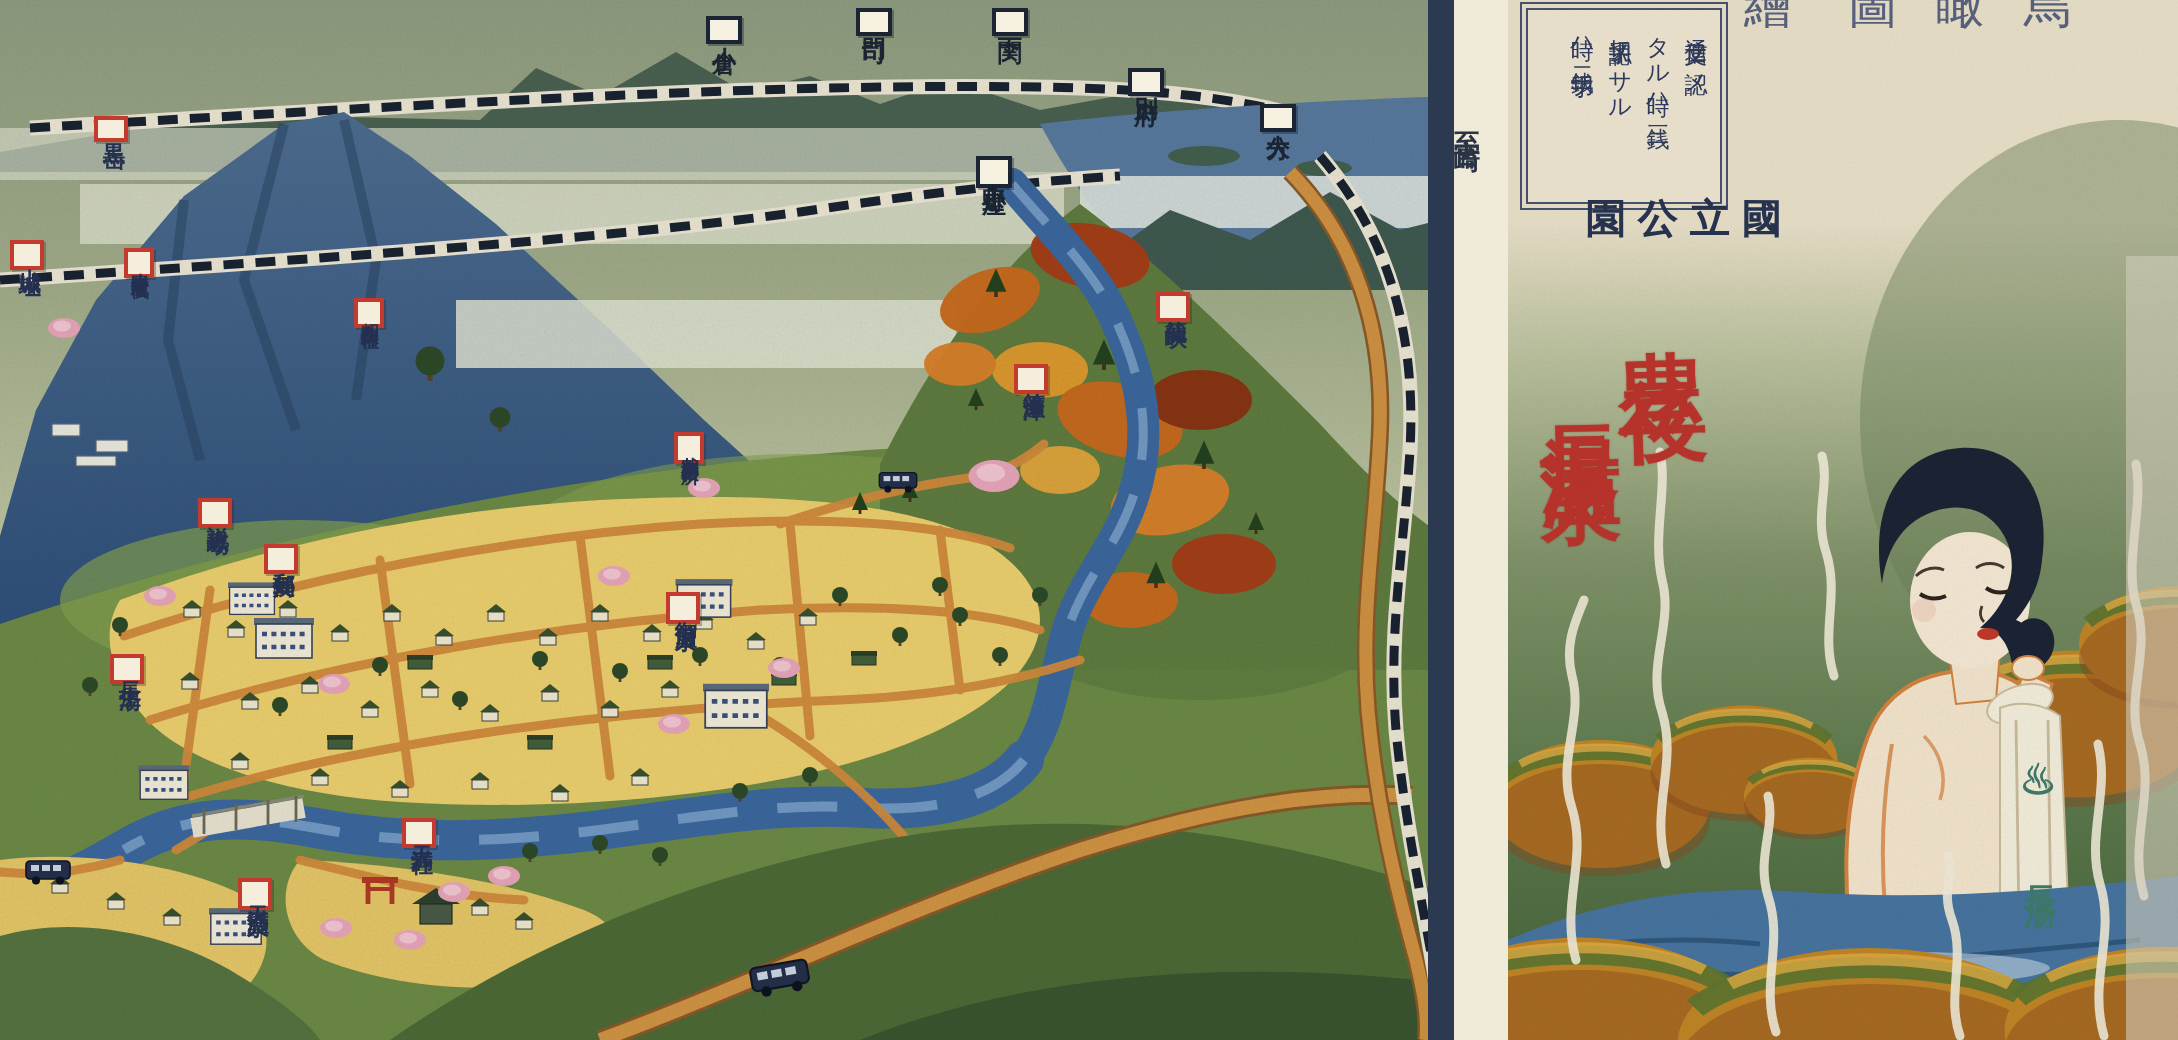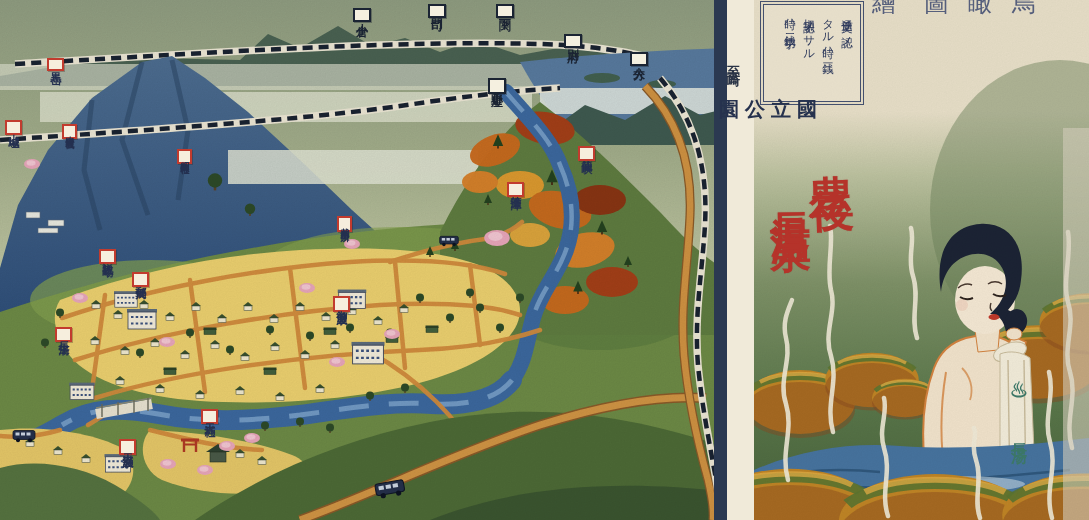--- a/index.html
+++ b/index.html
@@ -23,21 +23,21 @@
   .calli{position:absolute;writing-mode:vertical-rl;text-orientation:upright;
     color:#b5332a;font-family:"Liberation Serif",serif;font-weight:bold;
     text-shadow:0 0 1px rgba(150,30,25,.55);}
   .calli-1{left:800px;top:140px;font-size:44px;letter-spacing:12px;transform:rotate(-2deg);}
   .calli-2{left:762px;top:180px;font-size:40px;letter-spacing:7px;transform:rotate(-1deg);}
   .postal{position:absolute;left:763px;top:4px;width:88px;height:86px;
     border:1.5px solid #44506e;outline:1px solid #44506e;outline-offset:2.5px;
     padding:5px 4px;writing-mode:vertical-rl;text-orientation:upright;
     color:#2e3a5c;font-size:11.5px;letter-spacing:1px;background:rgba(238,230,212,.4);}
   .postal span{display:block;line-height:1.65;}
-  .seal{position:absolute;left:719px;top:96px;color:#26324e;font-weight:bold;
+  .seal{position:absolute;left:793px;top:96px;color:#26324e;font-weight:bold;
     font-size:20px;letter-spacing:6px;font-family:"Liberation Serif",serif;}
   .cutchar{position:absolute;top:-14px;color:#3e4a70;font-size:25px;
     font-family:"Liberation Serif",serif;opacity:.85;}
   .towel-text{position:absolute;left:1006px;top:378px;writing-mode:vertical-rl;
     text-orientation:upright;color:#3c7767;font-weight:bold;font-size:16px;
     letter-spacing:5px;font-family:"Liberation Serif",serif;}
   .towel-text .sym{font-size:21px;letter-spacing:6px;}
 </style>
 </head>
 <body>

